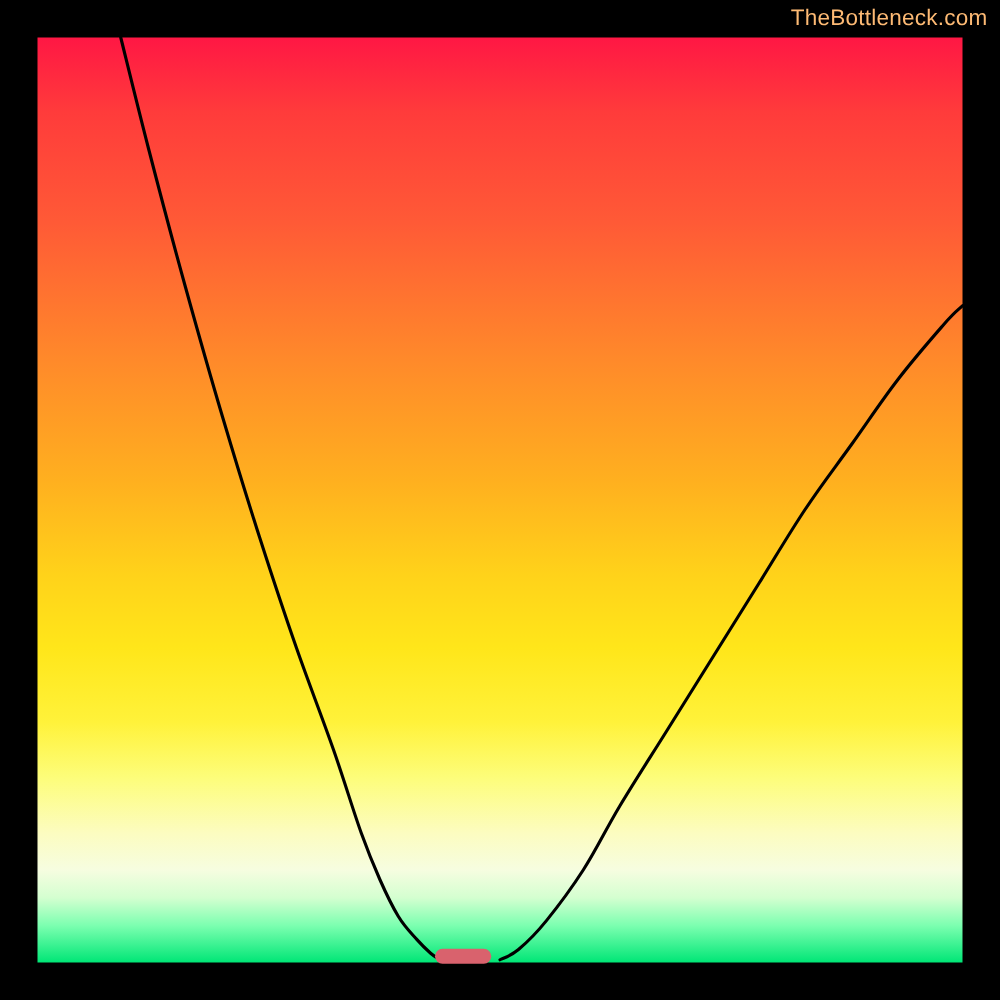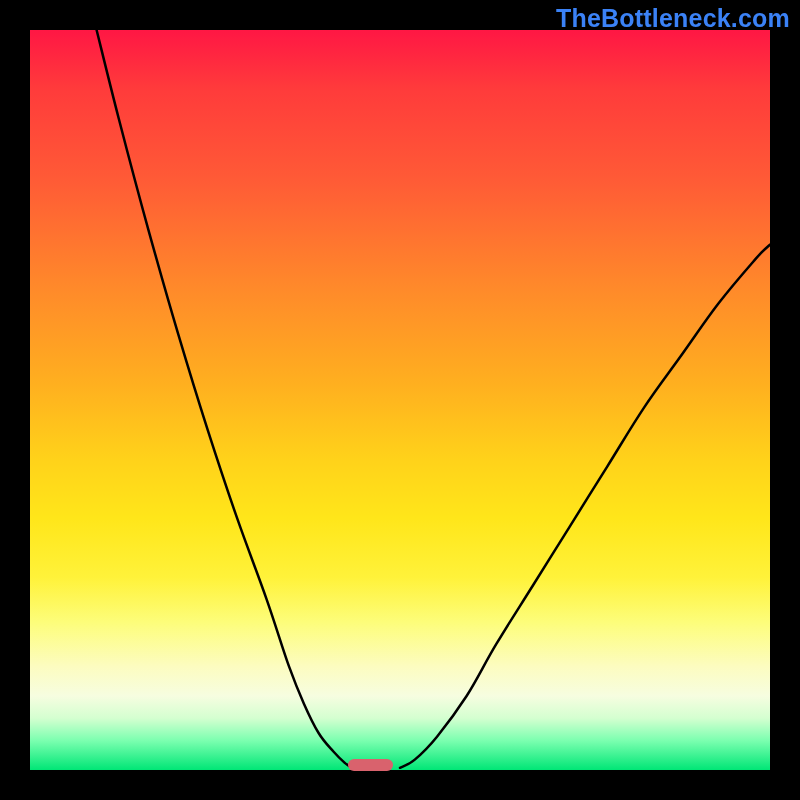--- a/index.html
+++ b/index.html
@@ -49,25 +49,24 @@
     left: 0;
     top: 0;
     width: 740px;
     height: 740px;
     overflow: visible;
   }
   .watermark {
     position: absolute;
     top: 4px;
     right: 10px;
-    color: #3b82f6;
-    font-size: 25px;
+    color: #fdba74;
+    font-size: 18px;
     letter-spacing: 0.2px;
     user-select: none;
-    font-weight: bold;
   }
   .marker {
     position: absolute;
     height: 12px;
     border-radius: 6px;
     background: #d9626d;
   }
 </style>
 </head>
 <body>

